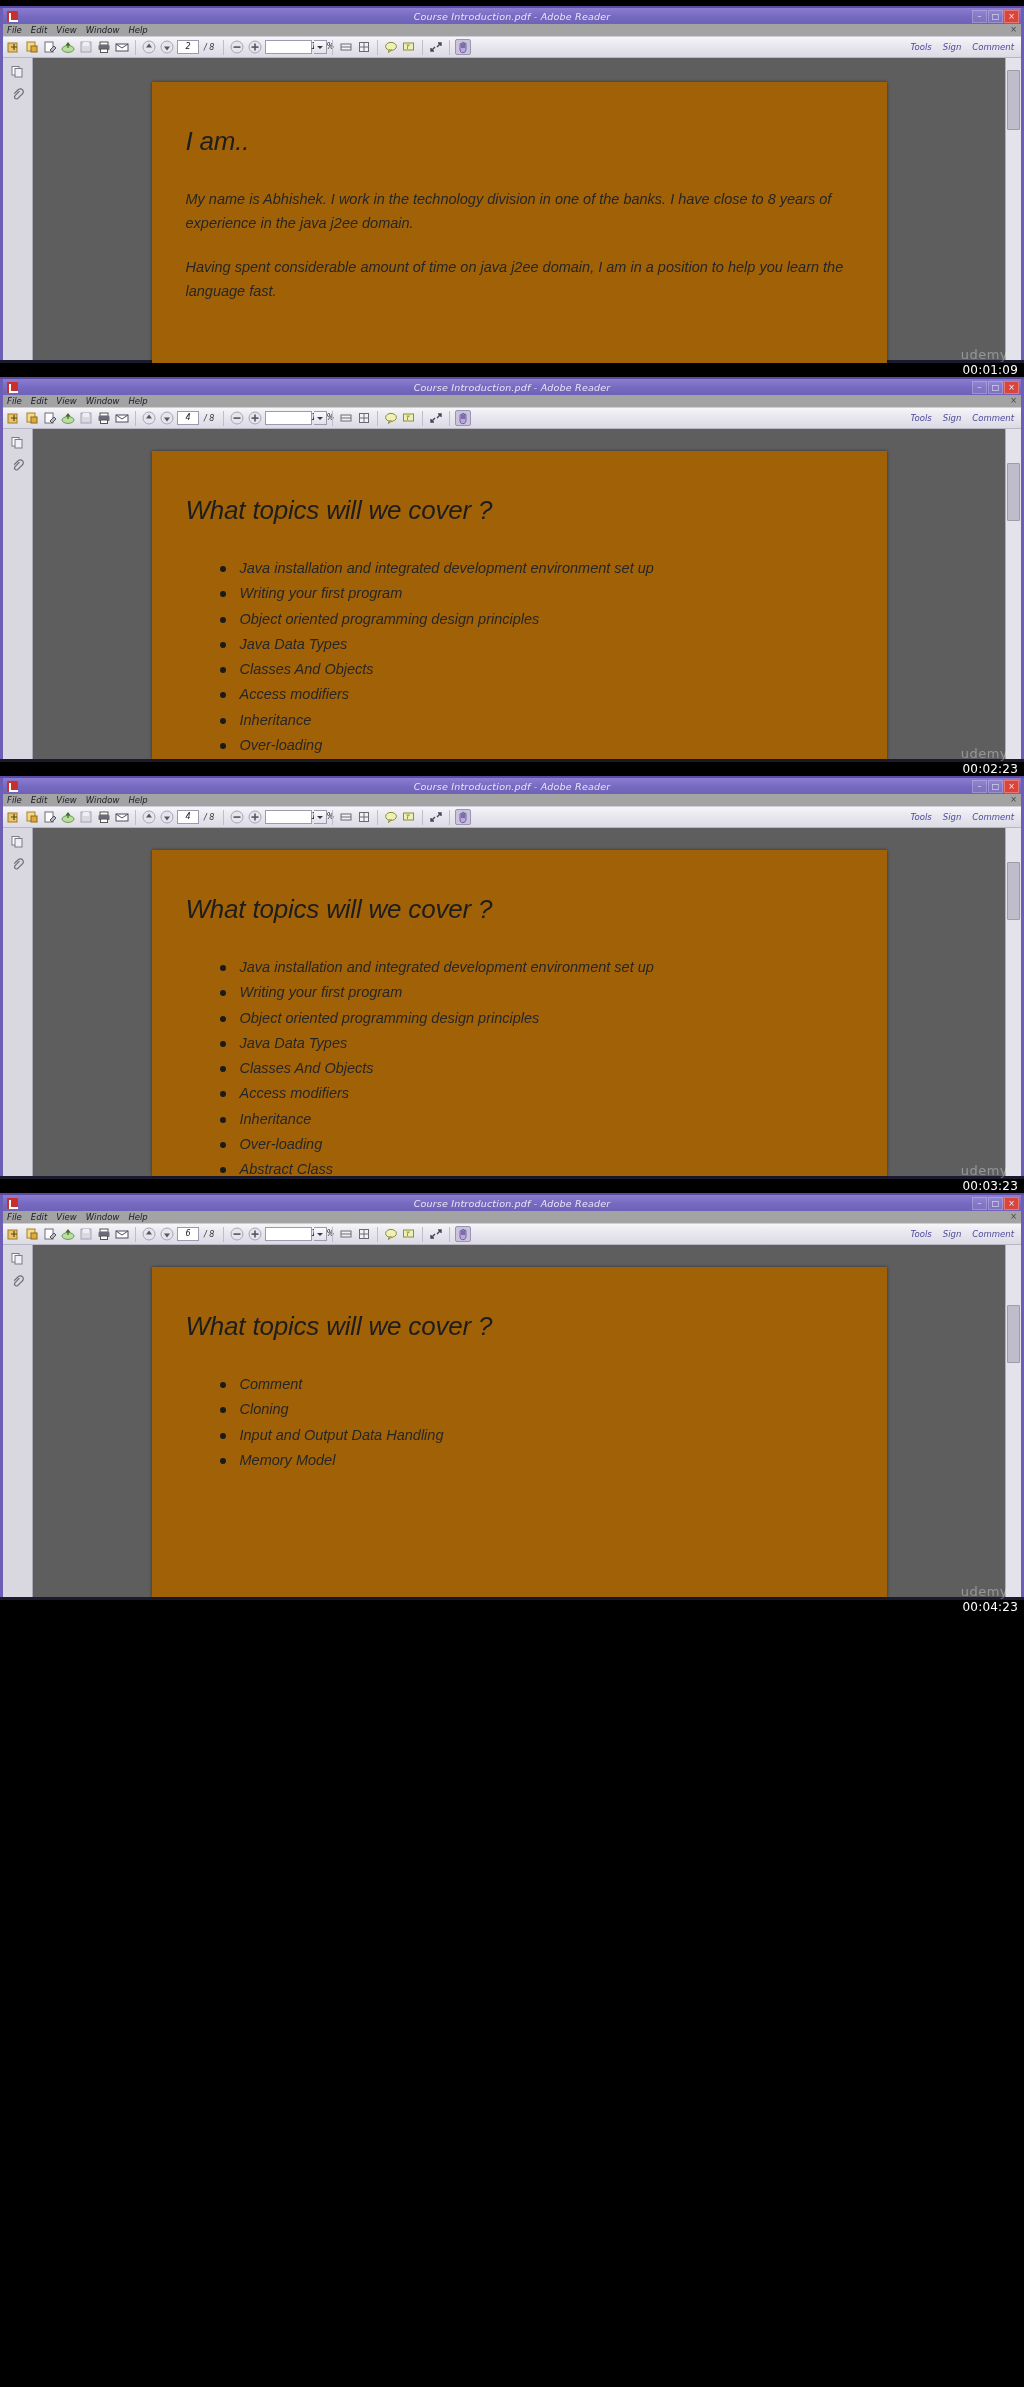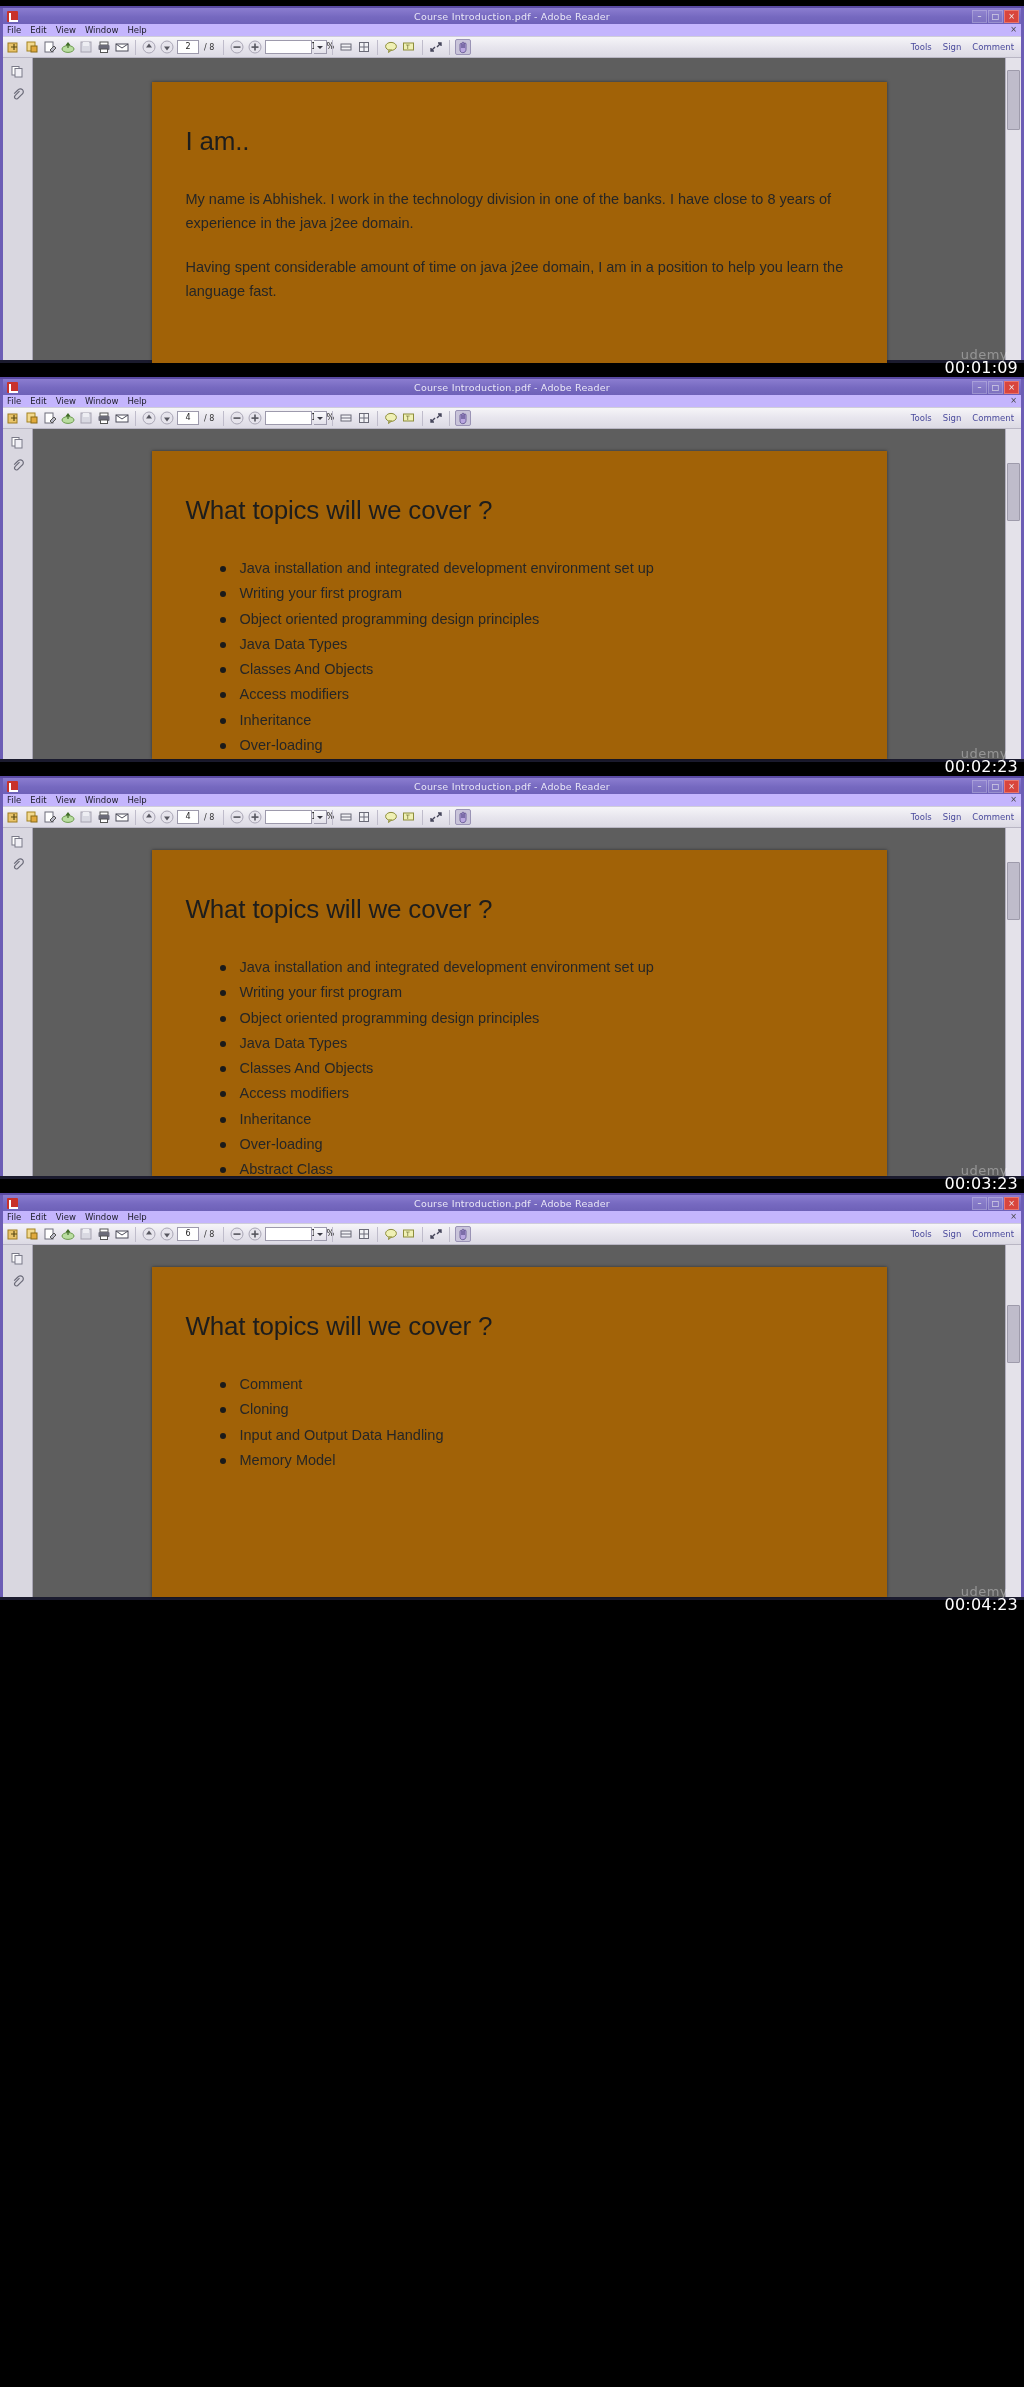--- a/index.html
+++ b/index.html
@@ -26,20 +26,21 @@
   .window {
     width: 1024px;
     position: relative;
     background: #6c5db5;
     border-top: 2px solid #5a4aa3;
     border-bottom: 3px solid #1b1b2e;
   }
   .win-inner {
     margin: 0 3px;
     background: #7a6bc4;
+    font-style: italic;
   }
   
   .titlebar {
     height: 16px;
     background: linear-gradient(to bottom,#8b7dd0 0%,#7669c0 55%,#6e61b8 100%);
     display: flex;
     align-items: center;
     position: relative;
     padding: 0 2px;
   }
@@ -84,21 +85,21 @@
     font-size: 8px;
     line-height: 11px;
     text-align: center;
     font-family: "DejaVu Sans", sans-serif;
   }
   .wb.close { background: #d9453c; border-color: #e8776f; }
 
   
   .menubar {
     height: 13px;
-    background: #c4b5fd;
+    background: #a3a3a3;
     display: flex;
     align-items: center;
     padding-left: 4px;
     gap: 9px;
     border-bottom: 1px solid #cfcdda;
     position: relative;
   }
   .menubar .mi {
     font-size: 8.5px;
     color: #1c1c28;
@@ -304,21 +305,21 @@
     color: rgba(255,255,255,0.34);
     letter-spacing: 0.5px;
     pointer-events: none;
     z-index: 5;
   }
   .timestamp {
     position: absolute;
     right: 6px;
     bottom: 0px;
     font-family: "DejaVu Sans", sans-serif;
-    font-size: 16px;
+    font-size: 12px;
     color: #ffffff;
     letter-spacing: 0.2px;
     z-index: 6;
   }
   .shot { position: relative; }
 </style>
 </head>
 <body>
 
 <div class="fileinfo">

